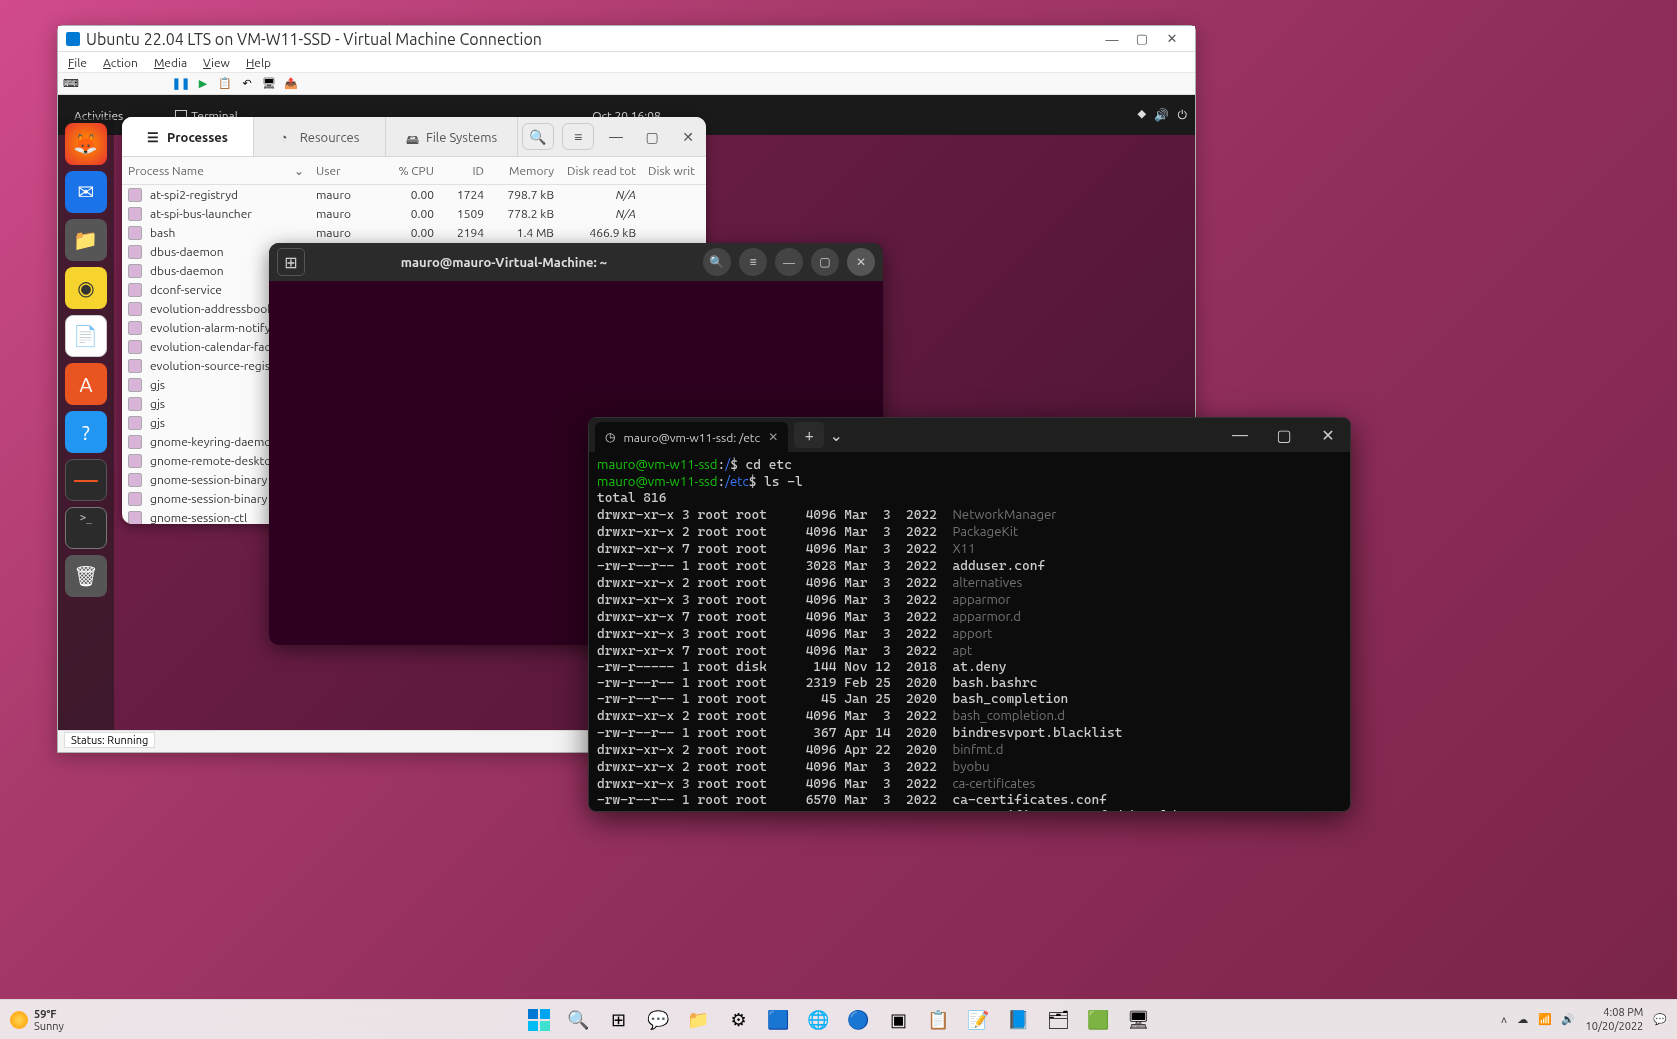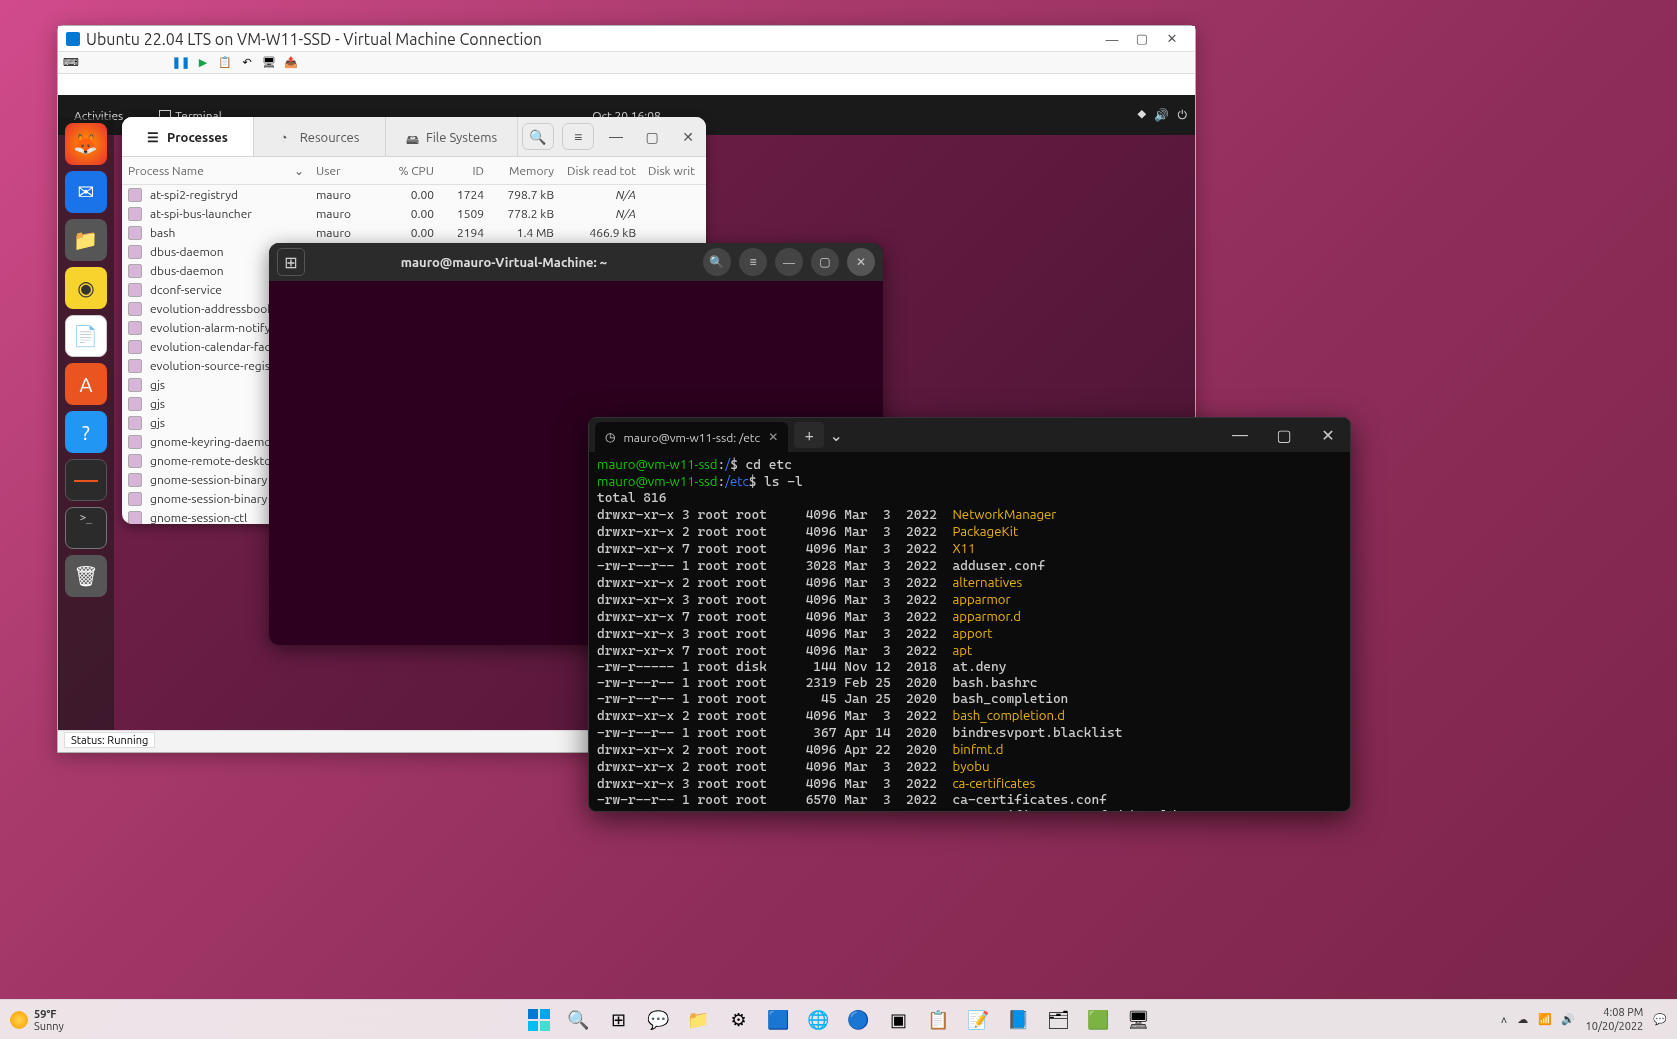--- a/index.html
+++ b/index.html
@@ -16,21 +16,21 @@
 .hyperv-menu span u { text-decoration: underline; }
 .hyperv-toolbar { height: 22px; display: flex; align-items: center; padding: 0 4px; gap: 4px; background: #f8f8f8; border-bottom: 1px solid #ddd; }
 .hyperv-toolbar .tb { width: 18px; height: 18px; display: flex; align-items: center; justify-content: center; font-size: 11px; cursor: pointer; }
 .tb.pause { color:#0078d4; font-weight:bold; }
 .tb.play { color:#16a34a; }
 .hyperv-status { position: absolute; bottom: 0; left: 0; right: 0; height: 22px; background: #f3f3f3; border-top: 1px solid #ddd; font-size: 11px; padding: 3px 6px; }
 .hyperv-status span { background: #fff; border: 1px solid #ddd; padding: 1px 6px; }
 
 
 .ubuntu-screen { position: absolute; top: 69px; left: 0; right: 0; bottom: 22px; background: linear-gradient(135deg, #7b234f, #4a1332); overflow: hidden; }
-.ubuntu-topbar { height: 40px; background: #1a1a1a; display: flex; align-items: center; color: #ddd; font-size: 12px; padding: 0 8px; }
+.ubuntu-topbar { height: 40px; background: #1a1a1a; display: flex; align-items: center; color: #ddd; font-size: 12px; padding: 0 8px; gap: 16px; }
 .ubuntu-topbar .act { padding: 0 8px; }
 .ubuntu-topbar .term-ind { display: flex; align-items: center; gap: 4px; margin-left: 28px; }
 .ubuntu-topbar .term-ind .box { width:12px; height:10px; border:1px solid #ccc; }
 .ubuntu-topbar .center { position: absolute; left: 50%; transform: translateX(-50%); }
 .ubuntu-topbar .right { margin-left: auto; display: flex; gap: 8px; }
 .ubuntu-topbar .sysicon { font-size: 12px; }
 
 .ubuntu-dock { position: absolute; left: 0; top: 22px; bottom: 0; width: 56px; background: rgba(20,20,20,0.5); display: flex; flex-direction: column; padding: 6px 0; gap: 6px; align-items: center; }
 .dock-item { width: 42px; height: 42px; border-radius: 8px; display: flex; align-items: center; justify-content: center; font-size: 20px; color: #fff; }
 .dock-item.firefox { background: radial-gradient(circle, #ff9500, #e6312f); }
@@ -87,21 +87,21 @@
 .wterm-tabbar { height: 34px; background: #1f1f1f; display: flex; align-items: center; }
 .wterm-tab { height: 30px; background: #0c0c0c; border-radius: 6px 6px 0 0; display: flex; align-items: center; padding: 0 10px; gap: 8px; margin-left: 6px; margin-top: 4px; color: #ccc; font-size: 12px; }
 .wterm-tab .x { color: #999; cursor: pointer; }
 .wterm-addtab { width: 30px; height: 26px; background: #2a2a2a; border-radius: 4px; margin-left: 6px; display:flex; align-items:center; justify-content:center; color:#ccc; cursor:pointer; }
 .wterm-drop { width: 24px; height: 26px; display:flex; align-items:center; justify-content:center; color:#ccc; cursor:pointer; }
 .wterm-winbtns { margin-left: auto; display: flex; }
 .wterm-winbtns div { width: 44px; height: 34px; display: flex; align-items:center; justify-content:center; color:#ccc; cursor:pointer; }
 .wterm-body { padding: 4px 8px; font-family: "Cascadia Mono", Consolas, monospace; font-size: 13.2px; line-height: 1.22; color: #ccc; white-space: pre; }
 .wt-green { color: #16c60c; }
 .wt-blue { color: #3b78ff; }
-.wt-dir { color: #eab308; }
+.wt-dir { color: #737373; }
 
 
 .win-taskbar { position: absolute; left: 0; right: 0; bottom: 0; height: 40px; background: rgba(243,243,243,0.92); backdrop-filter: blur(10px); display: flex; align-items: center; border-top: 1px solid rgba(0,0,0,0.06); }
 .tb-weather { display: flex; align-items: center; gap: 6px; margin-left: 10px; font-size: 11px; color: #333; }
 .tb-weather .sun { width: 18px; height: 18px; background: radial-gradient(circle, #ffd54f, #ff9800); border-radius: 50%; }
 .tb-center { position: absolute; left: 50%; transform: translateX(-50%); display: flex; gap: 2px; }
 .tb-icon { width: 38px; height: 38px; display: flex; align-items: center; justify-content: center; border-radius: 4px; cursor: pointer; font-size: 18px; }
 .tb-start { display:grid; grid-template-columns:10px 10px; grid-template-rows:10px 10px; gap:2px; }
 .tb-start div:nth-child(1){background:#0078d4;} .tb-start div:nth-child(2){background:#00a4ef;}
 .tb-start div:nth-child(3){background:#00bcf2;} .tb-start div:nth-child(4){background:#40e0d0;}
@@ -111,20 +111,27 @@
 </head>
 <body>
 
 <div class="hyperv-window">
   <div class="hyperv-titlebar">
     <div class="icon"></div>
     <div class="title">Ubuntu 22.04 LTS on VM-W11-SSD - Virtual Machine Connection</div>
     <div class="winbtn">—</div>
     <div class="winbtn">▢</div>
     <div class="winbtn">✕</div>
+  </div>
+  <div class="hyperv-menu">
+    <span><u>F</u>ile</span>
+    <span><u>A</u>ction</span>
+    <span><u>M</u>edia</span>
+    <span><u>V</u>iew</span>
+    <span><u>H</u>elp</span>
   </div>
   <div class="hyperv-toolbar">
     <div class="tb">⌨</div>
     <div class="tb">
         <div class="circ"></div>
       </div>
     <div class="tb">
         <div class="sq"></div>
       </div>
     <div class="tb">

